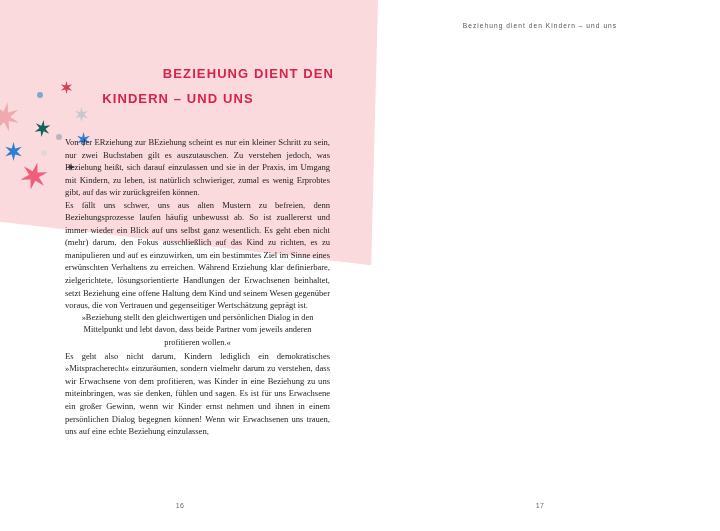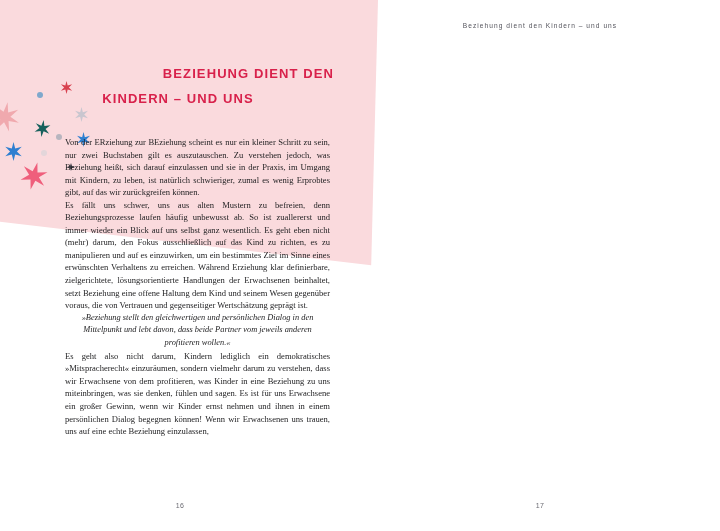--- a/index.html
+++ b/index.html
@@ -111,21 +111,20 @@
     top: 136px;
     width: 265px;
   }
   .col p {
     margin: 0;
     text-indent: 0;
   }
 
   .pullquote {
     margin: 16px 0 17px 0;
-    font-style: italic;
     text-align: center;
     font-size: 8.4px;
     line-height: 12.7px;
     color: #1d1d1f;
     padding: 0 6px;
   }
 </style>
 </head>
 <body>
 

